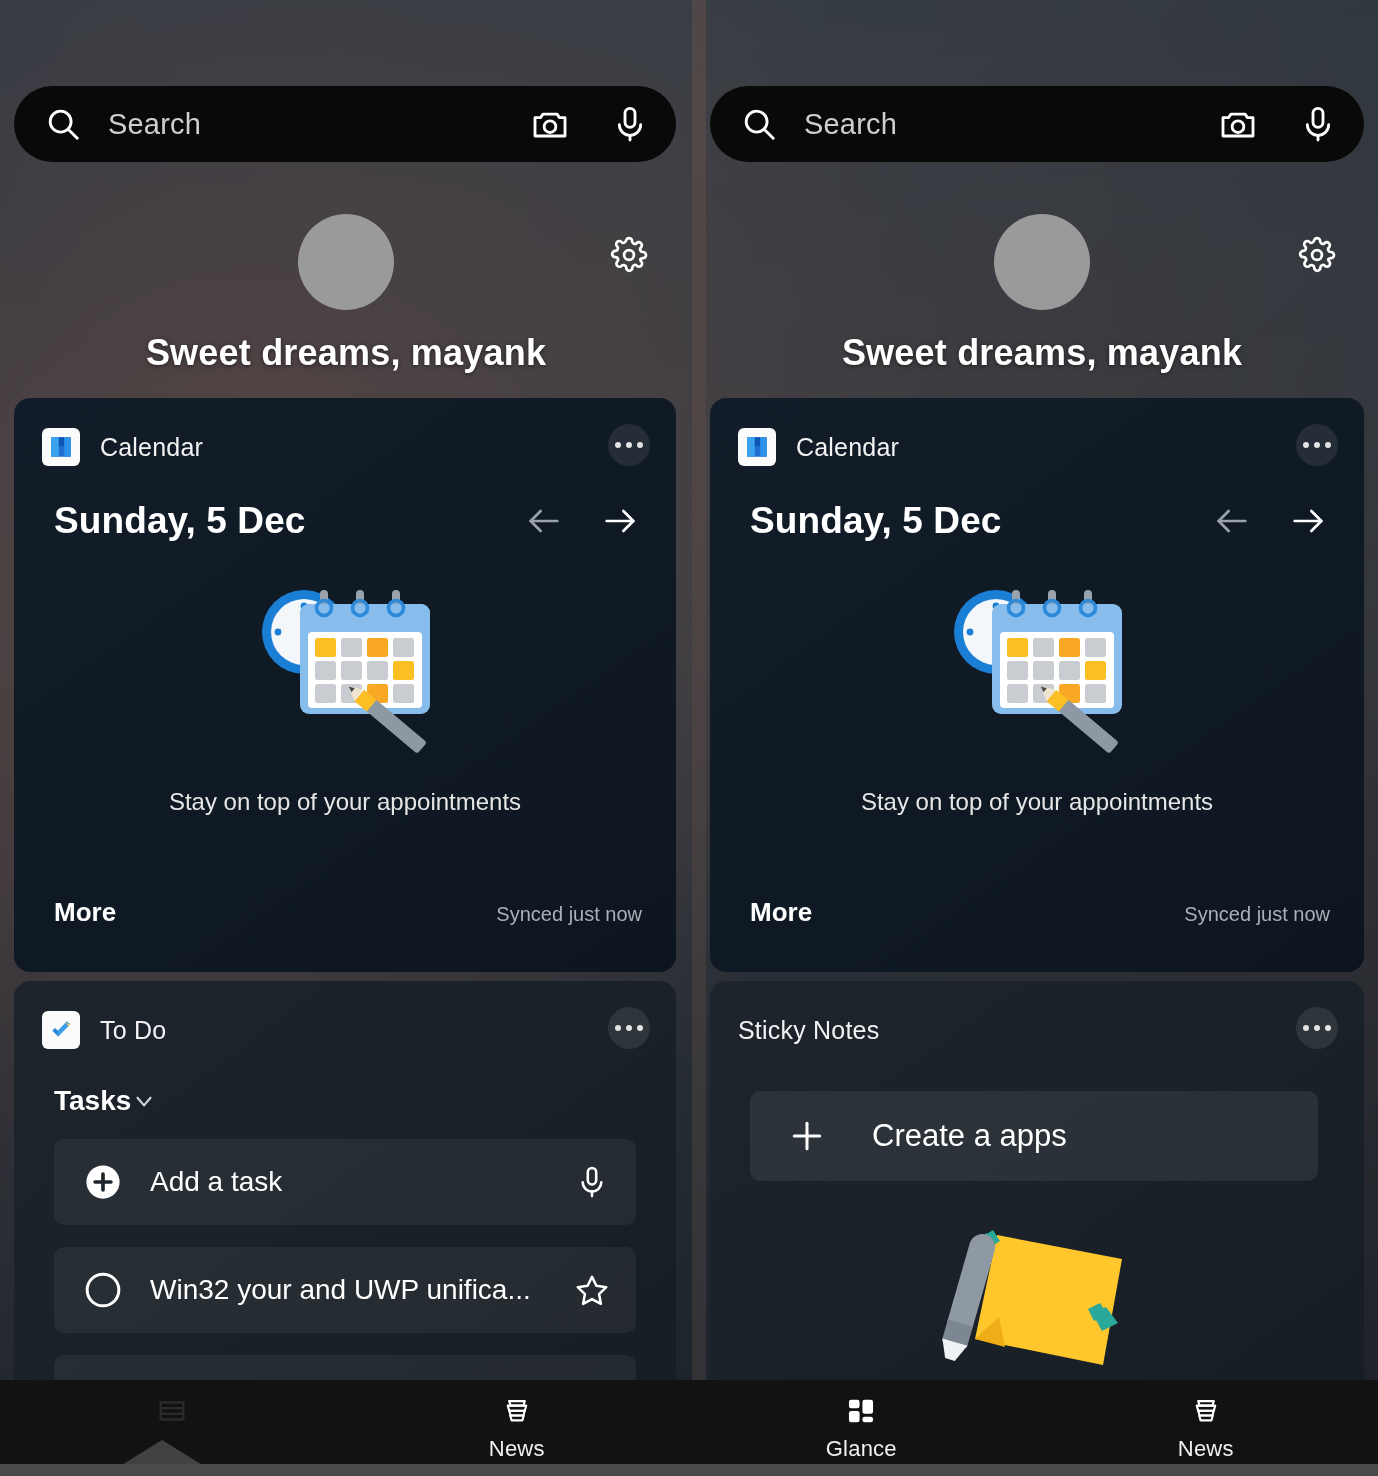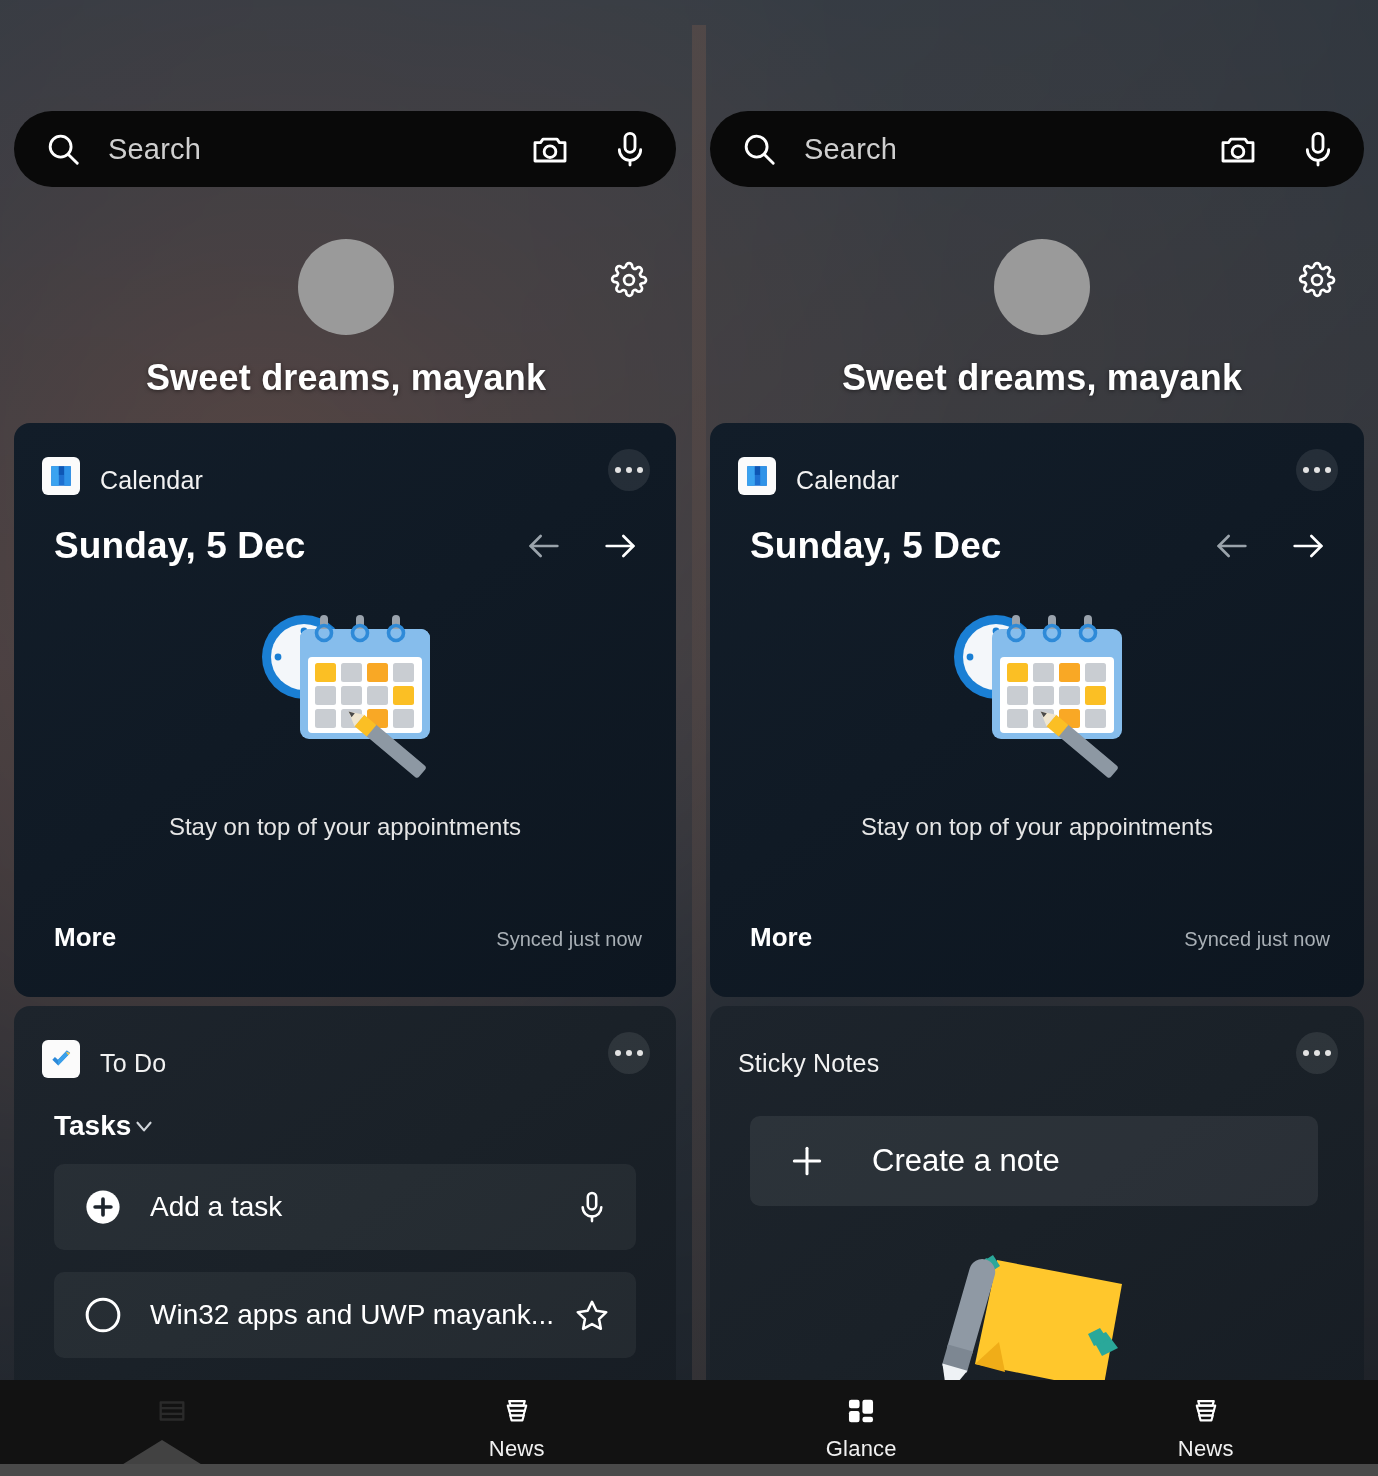--- a/index.html
+++ b/index.html
@@ -30,21 +30,21 @@
       radial-gradient(circle at 50% 8%, rgba(70, 82, 92, 0.45) 0%, rgba(70,82,92,0) 55%),
       linear-gradient(160deg, #3b4550 0%, #363f49 28%, #313a44 55%, #2a323b 78%, #232a32 100%);
     filter: blur(18px);
   }
   .wallpaper-veil {
     position: absolute; inset: 0;
     background: linear-gradient(180deg, rgba(10,14,20,0.20) 0%, rgba(10,14,20,0.12) 45%, rgba(8,11,16,0.38) 100%);
   }
 
   
-  .panes { position: absolute; inset: 0; display: flex; margin-top: 25px; }
+  .panes { position: absolute; inset: 0; display: flex; }
   .pane { position: relative; height: 1476px; overflow: hidden; }
   .pane-left  { width: 692px; }
   .pane-div   { width: 14px; background: linear-gradient(180deg, rgba(98,80,74,0.55), rgba(70,62,62,0.5)); }
   .pane-right { width: 672px; }
 
   
   .searchbar {
     position: absolute;
     height: 76px;
     border-radius: 38px;
@@ -99,21 +99,21 @@
   }
   .card-dark {
     background: linear-gradient(145deg, #1d242c 0%, #1a2128 50%, #171d24 100%);
   }
   .pane-left  .card-calendar { left: 14px; right: 16px; top: 398px; height: 574px; }
   .pane-right .card-calendar { left: 4px;  right: 14px; top: 398px; height: 574px; }
   .pane-left  .card-second   { left: 14px; right: 16px; top: 981px; height: 420px; }
   .pane-right .card-second   { left: 4px;  right: 14px; top: 981px; height: 420px; }
 
   .card-head {
-    display: flex; align-items: flex-end;
+    display: flex; align-items: center;
     padding: 26px 0 0 28px;
     height: 72px;
   }
   .app-icon {
     width: 38px; height: 38px;
     border-radius: 6px;
     background: #fbfbfb;
     display: flex; align-items: center; justify-content: center;
     flex: 0 0 auto;
   }
@@ -389,21 +389,21 @@
             </svg>
           </span>
         </div>
 
         <div class="todo-row">
           <span class="lead">
             <svg viewBox="0 0 24 24">
                 <circle cx="12" cy="12" r="10" fill="none" stroke="#ffffff" stroke-width="1.9"></circle>
               </svg>
           </span>
-          <span class="txt">Win32 apps and UWP mayank...</span>
+          <span class="txt">Win32 your and UWP unifica...</span>
           <span class="trail">
             <svg viewBox="0 0 24 24" fill="none" stroke="#ffffff" stroke-width="1.7" stroke-linejoin="round">
               <polygon points="12,3.2 14.9,9.2 21.5,10.1 16.7,14.7 17.9,21.2 12,18.1 6.1,21.2 7.3,14.7 2.5,10.1 9.1,9.2"></polygon>
             </svg>
           </span>
         </div>
 
         <div class="todo-row partial"></div>
       </div>
     </div>
@@ -533,21 +533,21 @@
             </span>
         </div>
 
         <div class="note-create">
           <span class="plus">
             <svg viewBox="0 0 24 24" fill="none" stroke="#ffffff" stroke-width="1.9" stroke-linecap="round">
               <line x1="12" y1="4" x2="12" y2="20"></line>
                 <line x1="4" y1="12" x2="20" y2="12"></line>
             </svg>
           </span>
-          <span class="txt">Create a note</span>
+          <span class="txt">Create a apps</span>
         </div>
 
         <svg class="note-art" viewBox="0 0 260 160">
           <polygon points="90,18 215,42 196,148 68,122" fill="#ffc72c"></polygon>
           <polygon points="68,122 92,100 98,130" fill="#f0ad18"></polygon>
           <polygon points="75,20 86,13 93,24 82,31" fill="#2aa89a"></polygon>
           <polygon points="69,18 78,22 70,27 66,22" fill="#2aa89a" transform="translate(10,-2)"></polygon>
           <path d="M185 96 l14 -6 l12 16 l-16 8 z" fill="#2aa89a"></path>
           <path d="M193 86 l8 12 l-14 6 l-6 -12 z" fill="#2aa89a"></path>
           <polygon points="38,132 46,126 53,134 45,141" fill="#2aa89a"></polygon>

